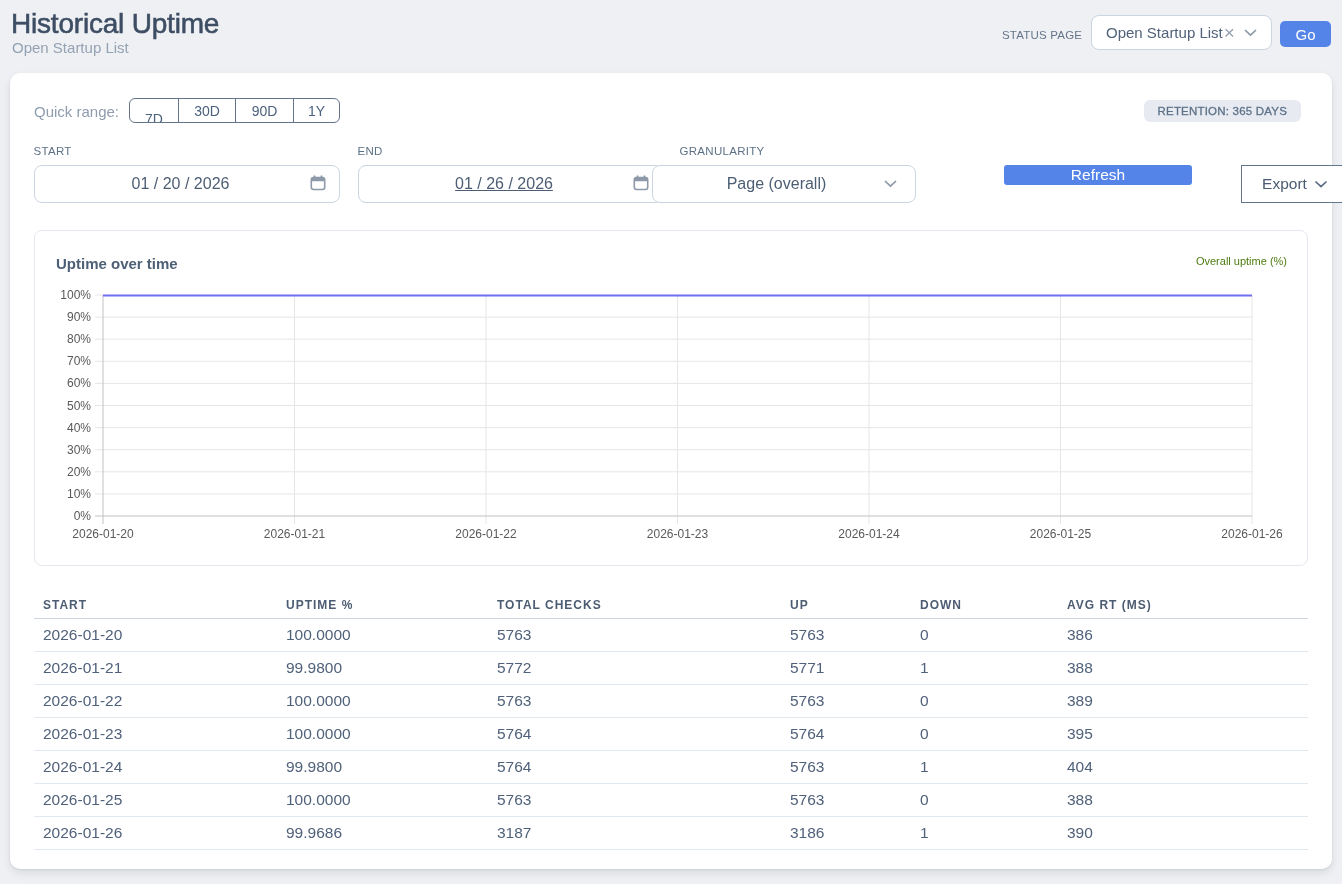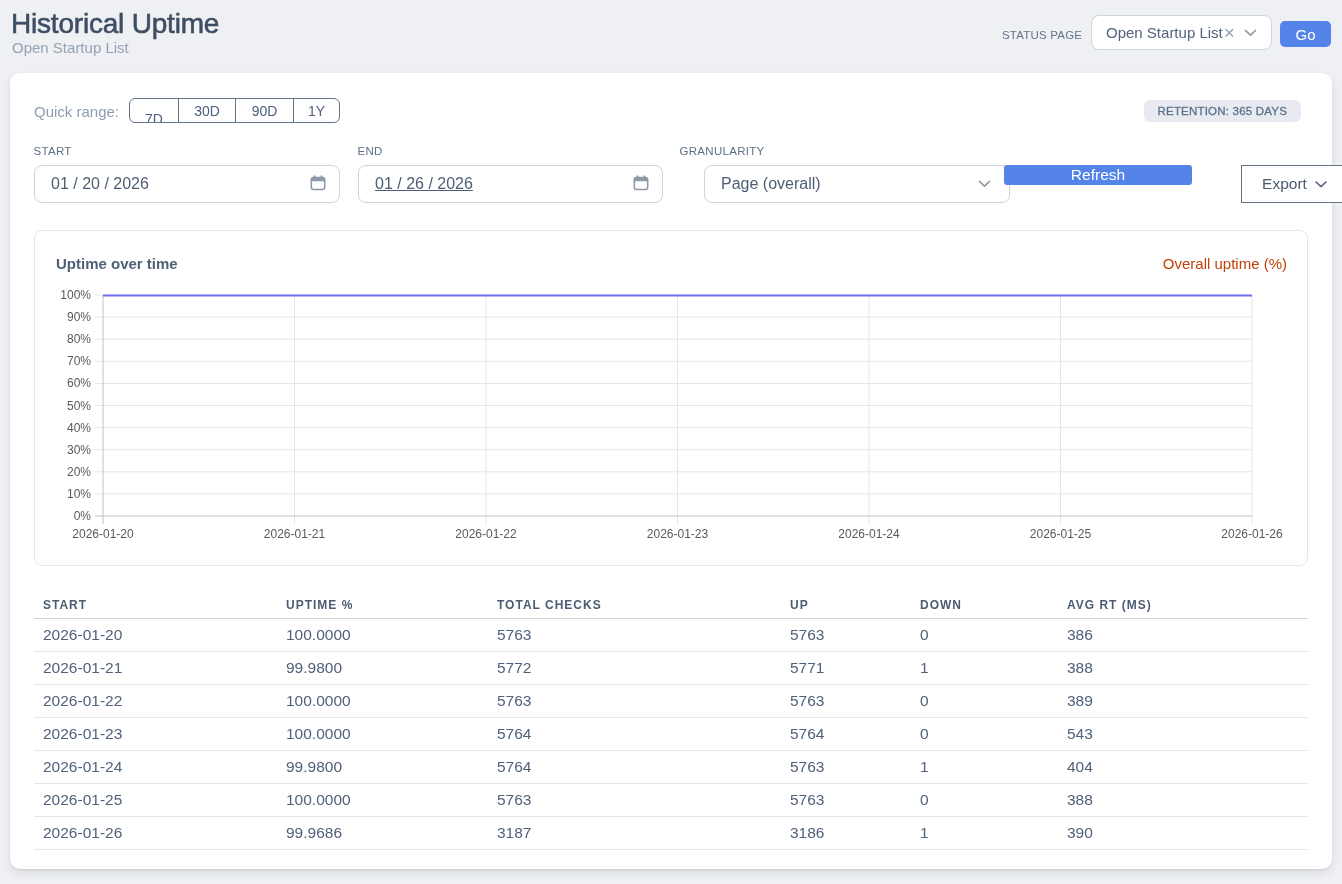--- a/index.html
+++ b/index.html
@@ -21,28 +21,28 @@
 
   .qr-label { left:34px; top:103px; font-size:15px; color:#8e9cae; }
   .qr-group { left:129px; top:98px; height:25px; display:flex; border:1px solid #64748b; border-radius:6px; overflow:hidden; background:#fff; }
   .qr-group .qb { display:flex; align-items:center; justify-content:center; font-size:14px; color:#4c617e; border-left:1px solid #64748b; }
   .qr-group .qb:first-child { border-left:none;margin-top:16px; }
   .qb.b1{width:48px}.qb.b2{width:57px}.qb.b3{width:58px}.qb.b4{width:46px}
 
   .badge { top:100px; right:41px; height:22px; background:#e7ebf1; border-radius:6px; display:flex; align-items:center; padding:0 14px; font-size:11.5px; font-weight:400; -webkit-text-stroke:0.3px #5d7189; color:#5d7189; letter-spacing:.2px; }
 
   .flabel { top:145px; font-size:11.5px; font-weight:400; color:#5d7186; letter-spacing:.3px; }
-  .finput { top:165px; height:38px; background:#fff; border:1px solid #cbd5e1; border-radius:8px; display:flex; align-items:center; padding:0 13px 0 16px; font-size:16px; color:#4d5e74; }
+  .finput { top:165px; height:38px; background:#fff; border:1px solid #cbd5e1; border-radius:8px; display:flex; align-items:center; padding:0 13px 0 16px; font-size:16px; color:#4d5e74;text-align:center; }
   .finput .grow { flex:1; }
   .refresh { left:1004px; top:165px; width:188px; height:20px; background:#5584e9; border-radius:3px; color:#fff; font-size:15.5px; display:flex; align-items:center; justify-content:center; }
   .export { left:1201px; top:165px; width:107px; height:38px; background:#fff; border:1px solid #64748b; border-radius:0; color:#4a5a70; font-size:15.5px; display:flex; align-items:center; justify-content:center; gap:8px;margin-left:40px; }
 
   .chart-card { left:34px; top:230px; width:1274px; height:336px; border:1px solid #e3e8ee; border-radius:8px; background:#fff; }
   .chart-title { left:21px; top:24px; font-size:15px; font-weight:700; color:#4e6076; }
-  .chart-right { right:20px; top:24px; font-size:15px; color:#c2410c; }
+  .chart-right { right:20px; top:24px; font-size:11px; color:#4d7c0f; }
 
   table.data { left:34px; top:592px; width:1274px; border-collapse:collapse; table-layout:fixed; position:absolute; }
   table.data th { text-align:left; font-size:12px; font-weight:700; color:#4c5c72; letter-spacing:1px; padding:0 0 0 9px; height:26px; border-bottom:1px solid #cdd6e0; vertical-align:middle; }
   table.data td { font-size:15.5px; color:#50617a; padding:0 0 0 9px; height:33px; border-bottom:1px solid #e2e8f0; vertical-align:middle; }
 </style>
 </head>
 <body>
   <h1 class="abs title">Historical Uptime</h1>
   <div class="abs sub">Open Startup List</div>
 
@@ -80,21 +80,21 @@
     </svg>
   </div>
   <div class="abs finput" style="left:358px; width:305px;text-decoration:underline;">
     <span class="grow">01 / 26 / 2026</span>
     <svg width="16" height="16" viewBox="0 0 16 16" style="margin-top:-2px">
       <path d="M4.5 0.5 v3 M11.5 0.5 v3" stroke="#8d99a9" stroke-width="1.8" fill="none"></path>
       <rect x="1.3" y="2.5" width="13.4" height="12" rx="2.2" fill="none" stroke="#8d99a9" stroke-width="1.6"></rect>
       <path d="M1.3 4.7 a2.2 2.2 0 0 1 2.2 -2.2 h9 a2.2 2.2 0 0 1 2.2 2.2 v1.6 h-13.4 z" fill="#8d99a9"></path>
     </svg>
   </div>
-  <div class="abs finput" style="left:704px; width:306px; padding-right:18px;">
+  <div class="abs finput" style="left:652px; width:264px; padding-right:18px;">
     <span class="grow">Page (overall)</span>
     <svg width="13" height="8" viewBox="0 0 13 8">
       <path d="M1.5 1.5 L6.5 6.2 L11.5 1.5" fill="none" stroke="#8c98a8" stroke-width="1.7" stroke-linecap="round" stroke-linejoin="round"></path>
     </svg>
   </div>
   <div class="abs refresh">Refresh</div>
   <div class="abs export">Export
     <svg width="12" height="7" viewBox="0 0 12 7">
       <path d="M1 1 L6 5.7 L11 1" fill="none" stroke="#5b6c82" stroke-width="1.7" stroke-linecap="round" stroke-linejoin="round"></path>
     </svg>
@@ -201,21 +201,21 @@
         <td>5763</td>
         <td>0</td>
         <td>389</td>
       </tr>
       <tr>
         <td>2026-01-23</td>
         <td>100.0000</td>
         <td>5764</td>
         <td>5764</td>
         <td>0</td>
-        <td>543</td>
+        <td>395</td>
       </tr>
       <tr>
         <td>2026-01-24</td>
         <td>99.9800</td>
         <td>5764</td>
         <td>5763</td>
         <td>1</td>
         <td>404</td>
       </tr>
       <tr>

